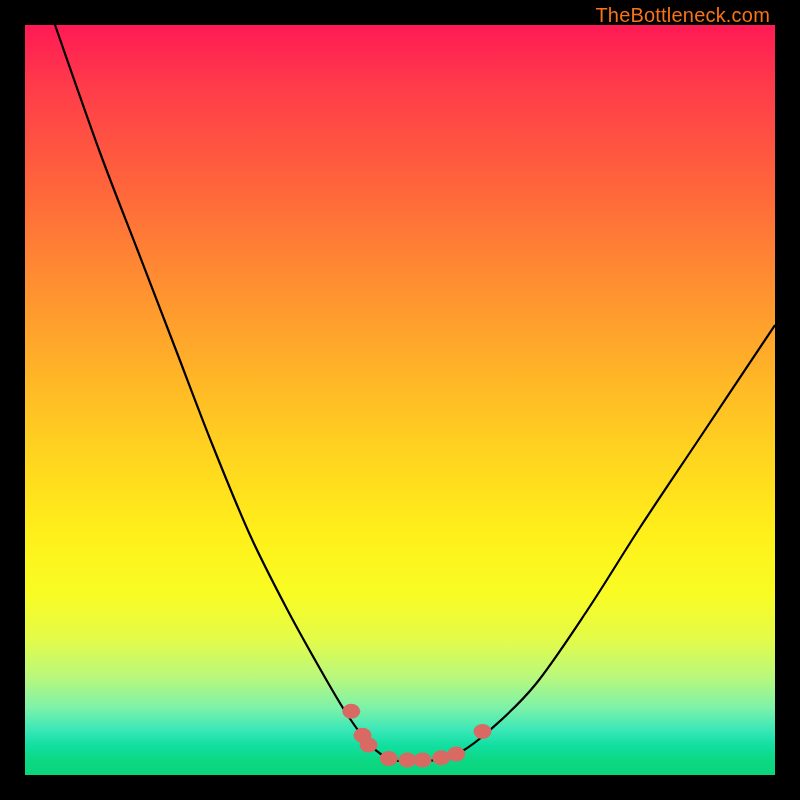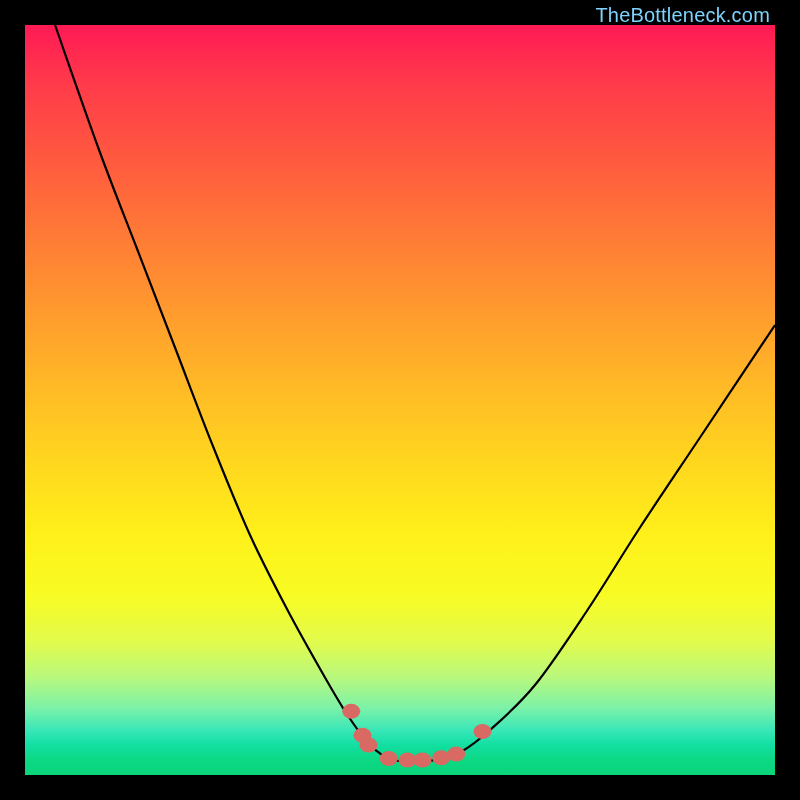--- a/index.html
+++ b/index.html
@@ -33,21 +33,21 @@
       #3ae7b8 94%,
       #12dfa1 96%,
       #0cd884 98%,
       #0bd47a 100%
     );
   }
   .watermark {
     position: absolute;
     top: 4px;
     right: 30px;
-    color: #7dd3fc;
+    color: #f97316;
     font-size: 20px;
     letter-spacing: 0.2px;
     font-weight: 500;
   }
   svg.curve {
     position: absolute;
     left: 0;
     top: 0;
     width: 750px;
     height: 750px;

